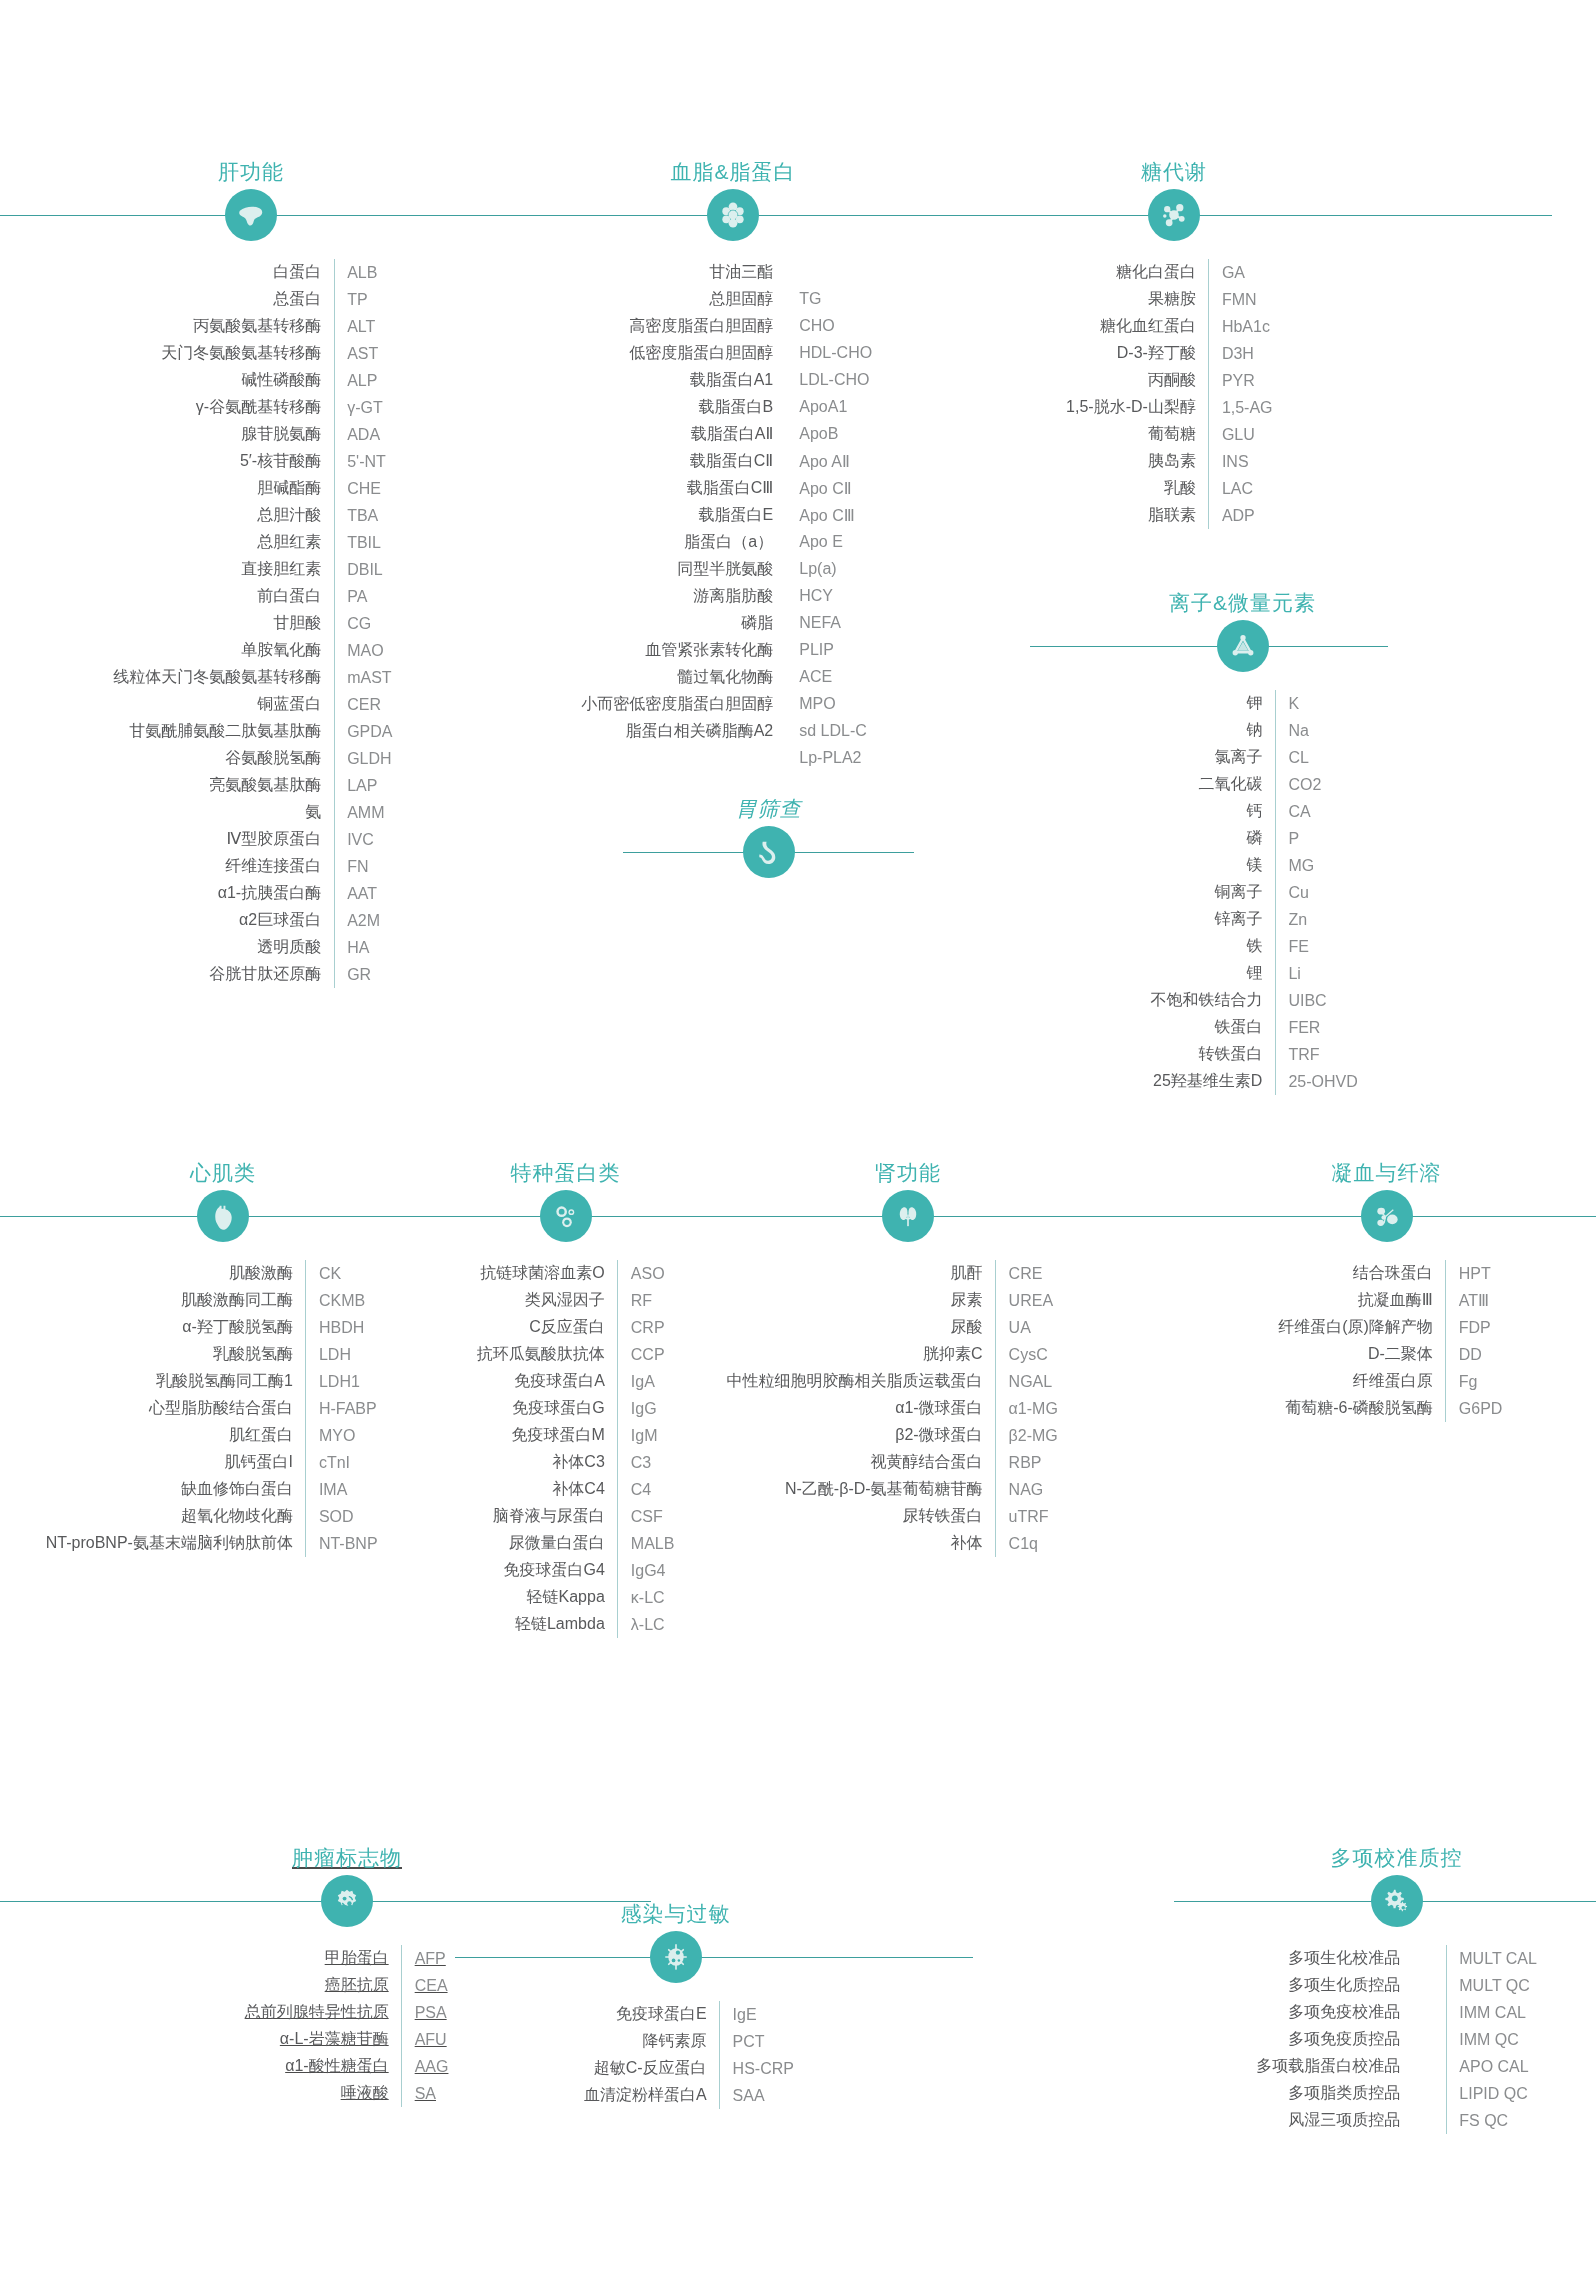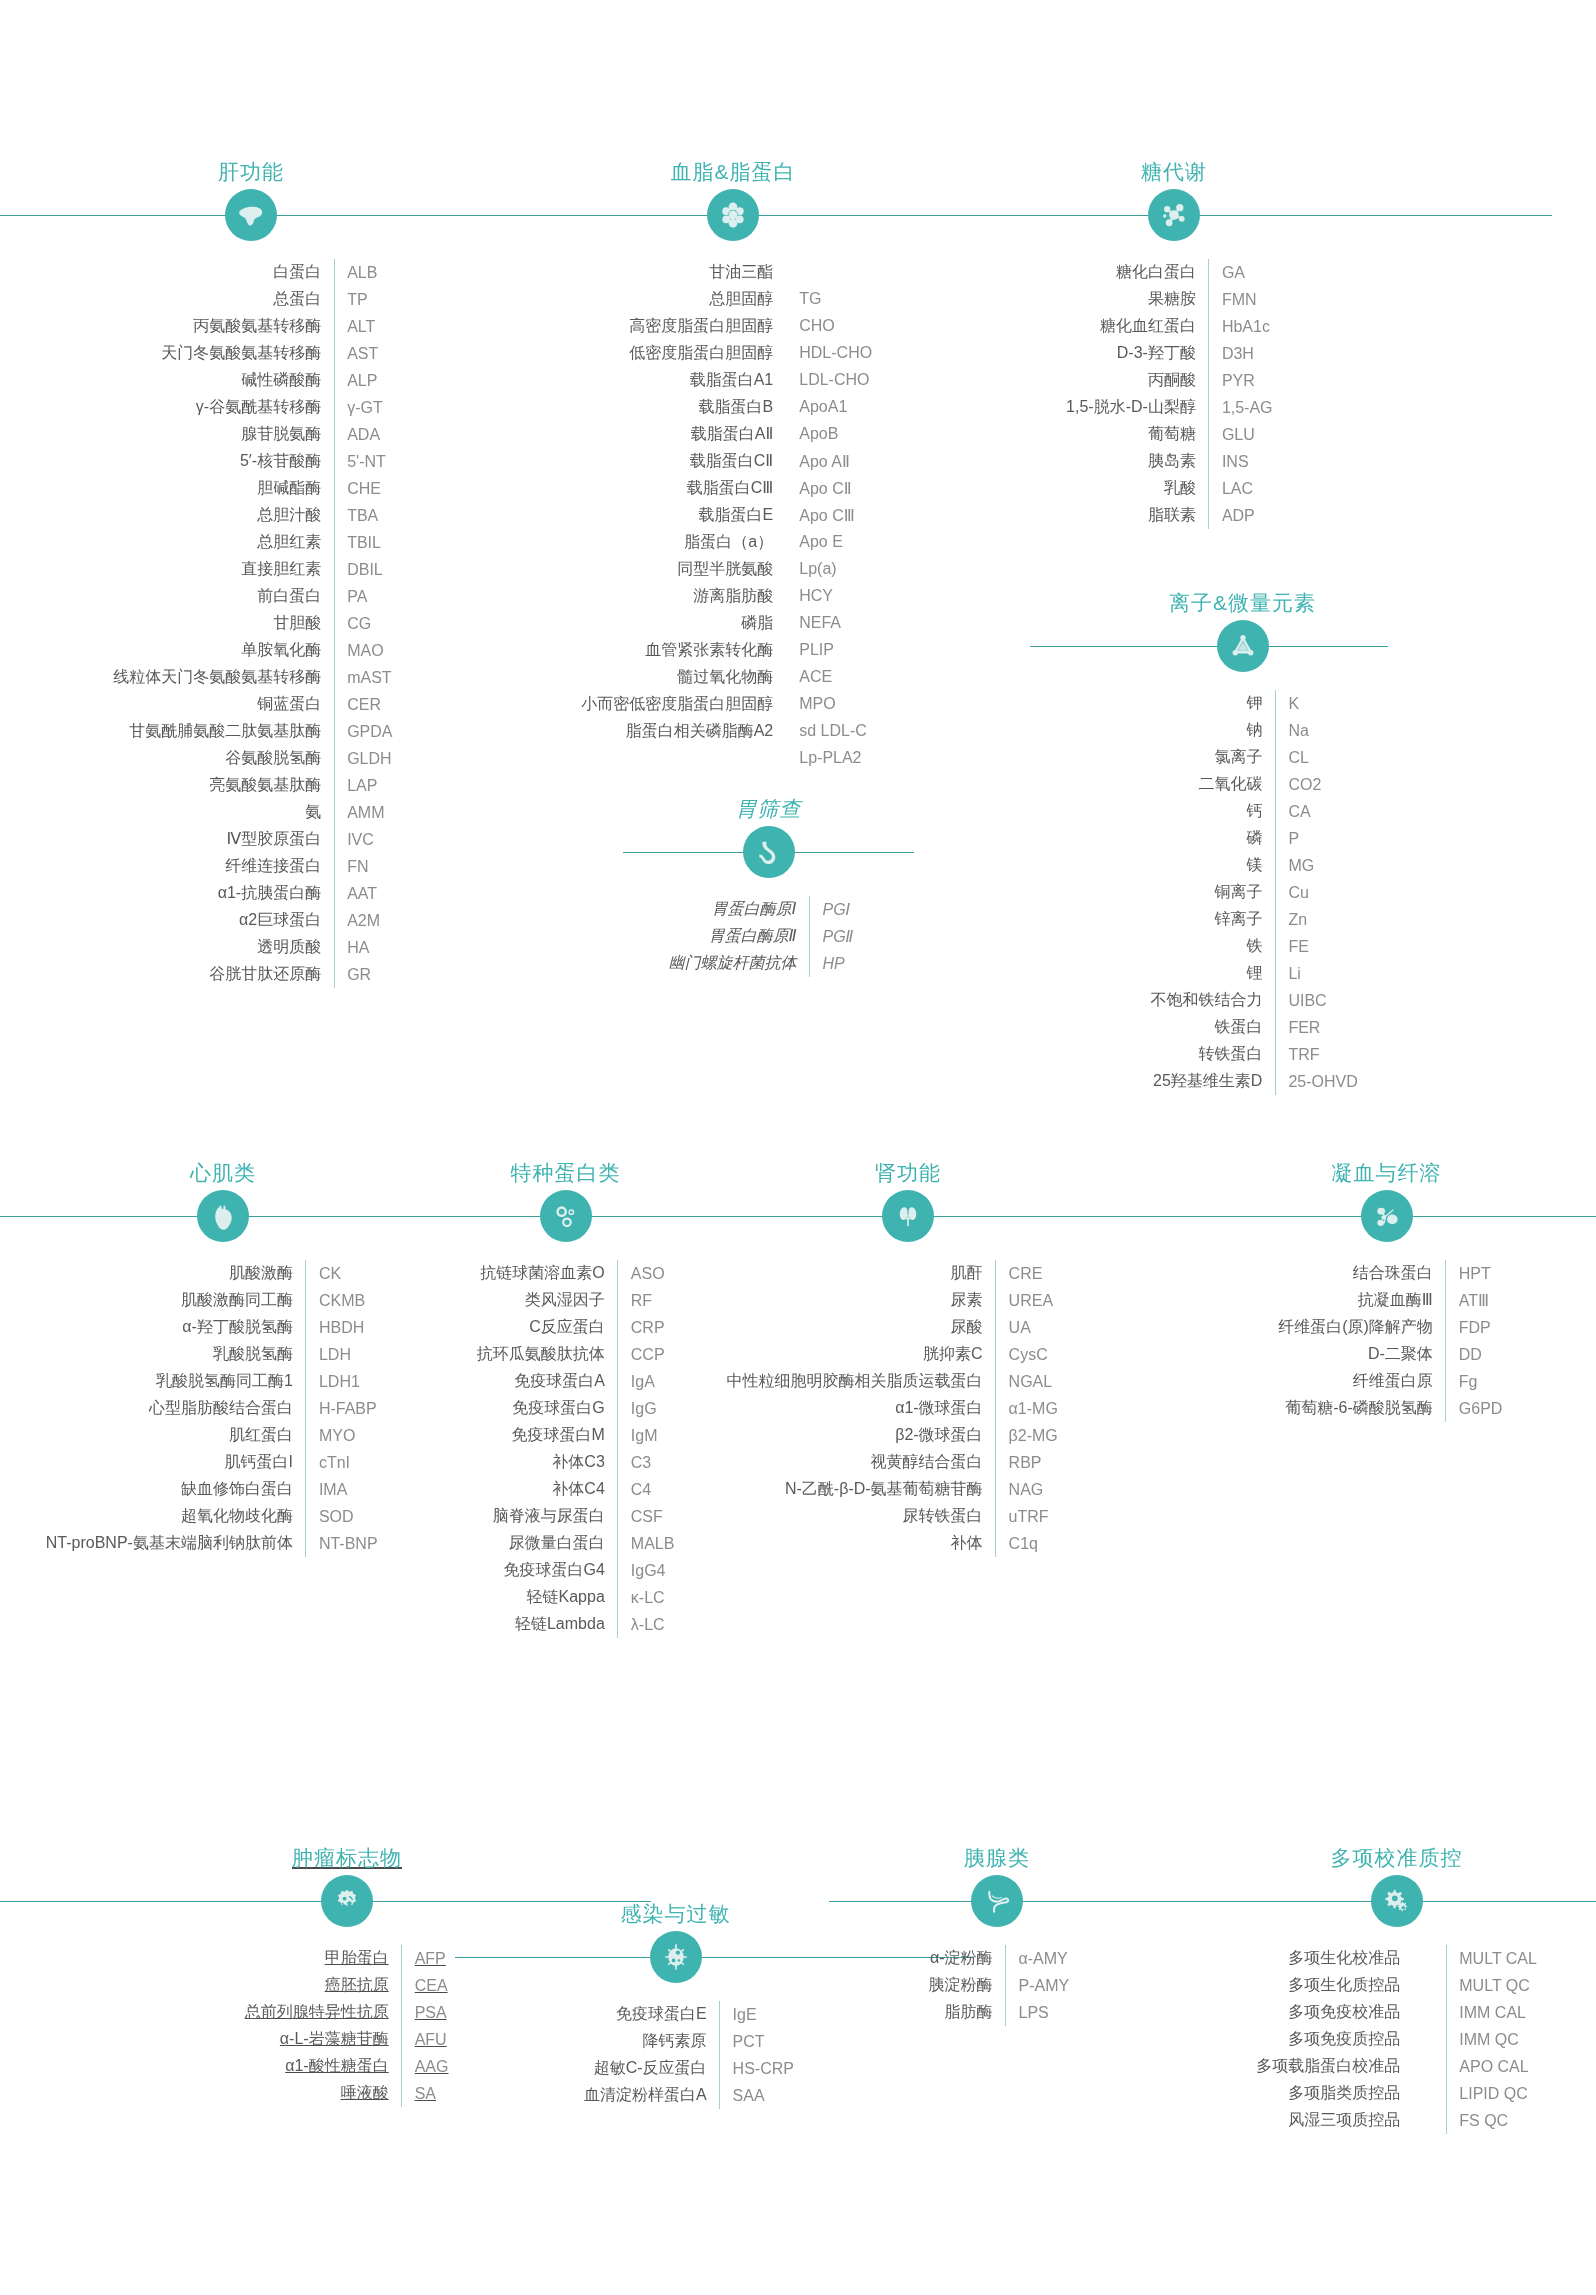--- a/index.html
+++ b/index.html
@@ -461,34 +461,20 @@
   <div class="section w-gastric" style="left:637px;top:795px;width:263px;font-style:italic;">
     <div class="sec-title">胃筛查</div>
     <div class="sec-icon-wrap">
       <div class="rule" style="left:-14.4px;right:-14.4px;"></div>
       <div class="badge">
         <svg width="30" height="30" viewBox="0 0 62 62">
             <path d="M26 10c-2 6 1 11 5 14 7 5 13 9 13 18 0 8-6 14-14 14-7 0-11-5-13-9-1-3-3-5-6-5v-6c5 0 8 3 10 7 2 4 4 6 8 6 5 0 8-4 8-8 0-5-4-8-10-12-7-5-11-11-9-19z" fill="#dcefee"></path>
           </svg>
       </div>
     </div>
-    <div class="items">
-      <div class="row">
-          <div class="cn">胃蛋白酶原Ⅰ</div>
-          <div class="en">PGⅠ</div>
-        </div>
-      <div class="row">
-          <div class="cn">胃蛋白酶原Ⅱ</div>
-          <div class="en">PGⅡ</div>
-        </div>
-      <div class="row">
-          <div class="cn">幽门螺旋杆菌抗体</div>
-          <div class="en">HP</div>
-        </div>
-    </div>
   </div>
 
   <div class="section w-cardiac" style="left:24px;top:1159px;width:398px;">
     <div class="sec-title">心肌类</div>
     <div class="sec-icon-wrap">
       <div class="rule" style="left:-24px;right:-38px;"></div>
       <div class="badge">
         <svg width="30" height="30" viewBox="0 0 62 62">
             <path d="M24 10h4v6h4v-6h4v7c7 2 13 8 13 17 0 12-8 22-14 25-5 2-11-2-14-8-3-5-6-10-6-18 0-11 4-18 9-21z" fill="#dcefee"></path>
           </svg>
@@ -802,46 +788,20 @@
           <div class="cn">超敏C-反应蛋白</div>
           <div class="en">HS-CRP</div>
         </div>
       <div class="row">
           <div class="cn">血清淀粉样蛋白A</div>
           <div class="en">SAA</div>
         </div>
     </div>
   </div>
 
-  <div class="section w-panc" style="left:877px;top:1844px;width:240px;">
-    <div class="sec-title">胰腺类</div>
-    <div class="sec-icon-wrap">
-      <div class="rule" style="left:-48px;right:-110px;"></div>
-      <div class="badge">
-        <svg width="30" height="30" viewBox="0 0 62 62">
-          <path d="M15 12c0 6 0 11 3 15 4 5 12 6 19 4 6-2 10-6 14-5 3 1 4 4 2 6-3 3-10 2-16 4-7 2-12 6-12 11v6" stroke="#dcefee" stroke-width="4.4" fill="none" stroke-linecap="round"></path>
-          <path d="M20 20c5 5 14 6 21 4" stroke="#dcefee" stroke-width="2.2" fill="none"></path>
-        </svg>
-      </div>
-    </div>
-    <div class="items">
-      <div class="row">
-          <div class="cn">α-淀粉酶</div>
-          <div class="en">α-AMY</div>
-        </div>
-      <div class="row">
-          <div class="cn">胰淀粉酶</div>
-          <div class="en">P-AMY</div>
-        </div>
-      <div class="row">
-          <div class="cn">脂肪酶</div>
-          <div class="en">LPS</div>
-        </div>
-    </div>
-  </div>
 
   <div class="section w-qc" style="left:1231px;top:1844px;width:331px;">
     <div class="sec-title">多项校准质控</div>
     <div class="sec-icon-wrap">
       <div class="rule" style="left:-57px;right:-53px;"></div>
       <div class="badge">
         <svg width="30" height="30" viewBox="0 0 62 62">
           <path d="M25 8l3 0 1 5 4 2 5-3 3 3-3 5 2 4 5 1v4l-5 1-2 4 3 5-3 3-5-3-4 2-1 5h-4l-1-5-4-2-5 3-3-3 3-5-2-4-5-1v-4l5-1 2-4-3-5 3-3 5 3 4-2z" fill="#dcefee"></path>
           <circle cx="26.5" cy="25.5" r="6" fill="#3fb3b0"></circle>
           <path d="M43 36l2 0 .6 3.2 2.6 1.2 3-1.8 1.8 1.8-1.8 3 1.2 2.6 3.2.6v2.4l-3.2.6-1.2 2.6 1.8 3-1.8 1.8-3-1.8-2.6 1.2-.6 3.2h-2.4l-.6-3.2-2.6-1.2-3 1.8-1.8-1.8 1.8-3-1.2-2.6-3.2-.6v-2.4l3.2-.6 1.2-2.6-1.8-3 1.8-1.8 3 1.8 2.6-1.2z" fill="#dcefee" transform="translate(-2,-5) scale(0.82) translate(10,10)"></path>

